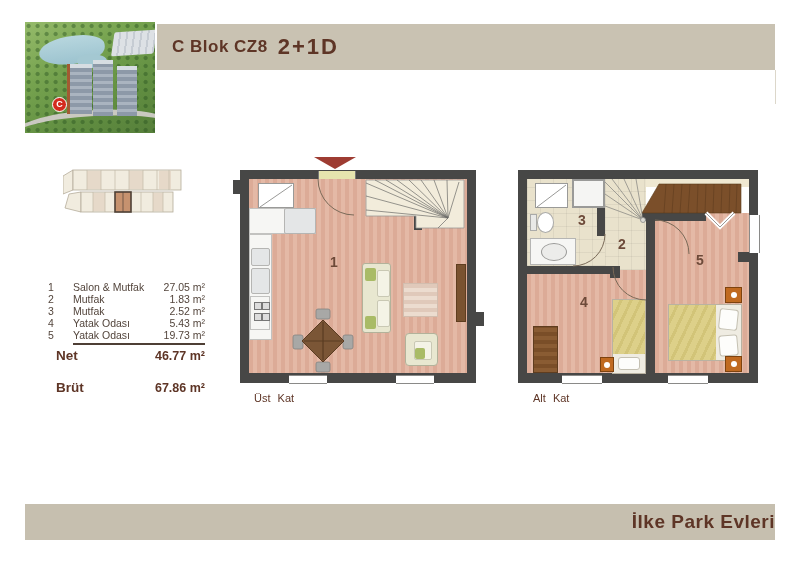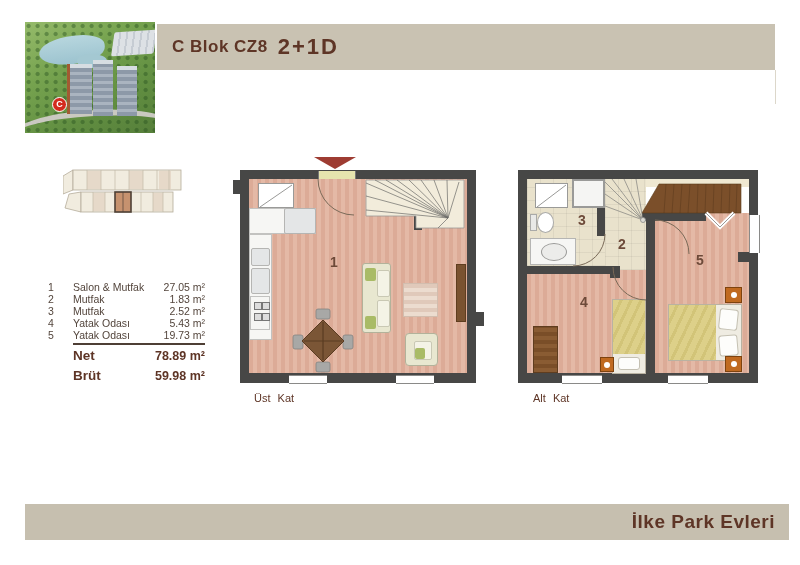--- a/index.html
+++ b/index.html
@@ -4,32 +4,32 @@
 <style>
   html,body{margin:0;padding:0;background:#ffffff;}
   .page{position:relative;width:800px;height:565px;background:#ffffff;overflow:hidden;
         font-family:"Liberation Sans","DejaVu Sans",sans-serif;}
   .abs{position:absolute;}
   
   .band{background:#c9c2b2;}
   .title-wrap{display:flex;align-items:center;gap:10px;height:46px;padding-left:15px;}
   .title-main{font-size:17px;font-weight:bold;color:#5e3526;letter-spacing:.5px;}
   .title-big{font-size:22px;font-weight:bold;color:#5e3526;letter-spacing:2px;}
-  .brand{line-height:36px;text-align:right;padding-right:14px;font-size:19px;
+  .brand{line-height:36px;text-align:right;font-size:19px;
          font-weight:bold;color:#5e3526;letter-spacing:.5px;}
   
   .areabox{background:#ccc5b5;text-align:center;line-height:26px;font-size:20px;
            font-weight:bold;color:#5e3526;}
   .trow{position:absolute;left:48px;width:157px;display:flex;align-items:baseline;
         font-size:10.5px;color:#53453c;}
   .tnum{width:25px;}
   .tname{flex:1;text-align:left;}
   .tval{}
   .totrow{position:absolute;left:48px;width:157px;display:flex;align-items:baseline;}
-  .totlab{margin-left:25px;flex:1;font-size:13.5px;font-weight:bold;color:#5e3526;}
+  .totlab{margin-left:8px;flex:1;font-size:13.5px;font-weight:bold;color:#5e3526;}
   .totval{font-size:12.5px;font-weight:bold;color:#5e3526;text-align:right;}
   
   .plan{position:absolute;top:156px;height:258px;}
   .wall{position:absolute;background:#474746;}
   .wood{background:repeating-linear-gradient(90deg,#dcab97 0px,#dcab97 4px,#e4b9a6 4px,#e4b9a6 8px);}
   .tile{background-color:#e9e2cc;
         background-image:repeating-linear-gradient(0deg,rgba(0,0,0,.05) 0 1px,transparent 1px 13px),
                          repeating-linear-gradient(90deg,rgba(0,0,0,.05) 0 1px,transparent 1px 13px);}
   .winstrip{position:absolute;background:#ffffff;border-top:1px solid #8a8a88;border-bottom:1px solid #8a8a88;}
   .planlabel{position:absolute;font-size:11px;font-weight:normal;color:#5e3526;word-spacing:4px;}
@@ -145,25 +145,25 @@
     <span class="tval">5.43 m²</span>
   </div>
   <div class="trow" style="top:329px;">
     <span class="tnum">5</span>
     <span class="tname">Yatak Odası</span>
     <span class="tval">19.73 m²</span>
   </div>
   <div class="abs" style="left:73px;top:343px;width:132px;height:2px;background:#4e3f35;"></div>
   <div class="totrow" style="top:348px;">
     <span class="totlab">Net</span>
-    <span class="totval">78.89 m²</span>
-  </div>
-  <div class="totrow" style="top:368px;gap:7px;">
+    <span class="totval">46.77 m²</span>
+  </div>
+  <div class="totrow" style="top:380px;gap:7px;">
     <span class="totlab">Brüt</span>
-    <span class="totval">59.98 m²</span>
+    <span class="totval">67.86 m²</span>
   </div>
 
   <div class="plan" style="left:238px;width:242px;">
 
     <div class="arrow-down" style="left:76px;top:1px;"></div>
 
     <div class="abs wood" style="left:11px;top:23px;width:218px;height:194px;"></div>
 
     <div class="wall" style="left:2px;top:14px;width:234px;height:9px;"></div>
     <div class="wall" style="left:2px;top:217px;width:234px;height:10px;"></div>

